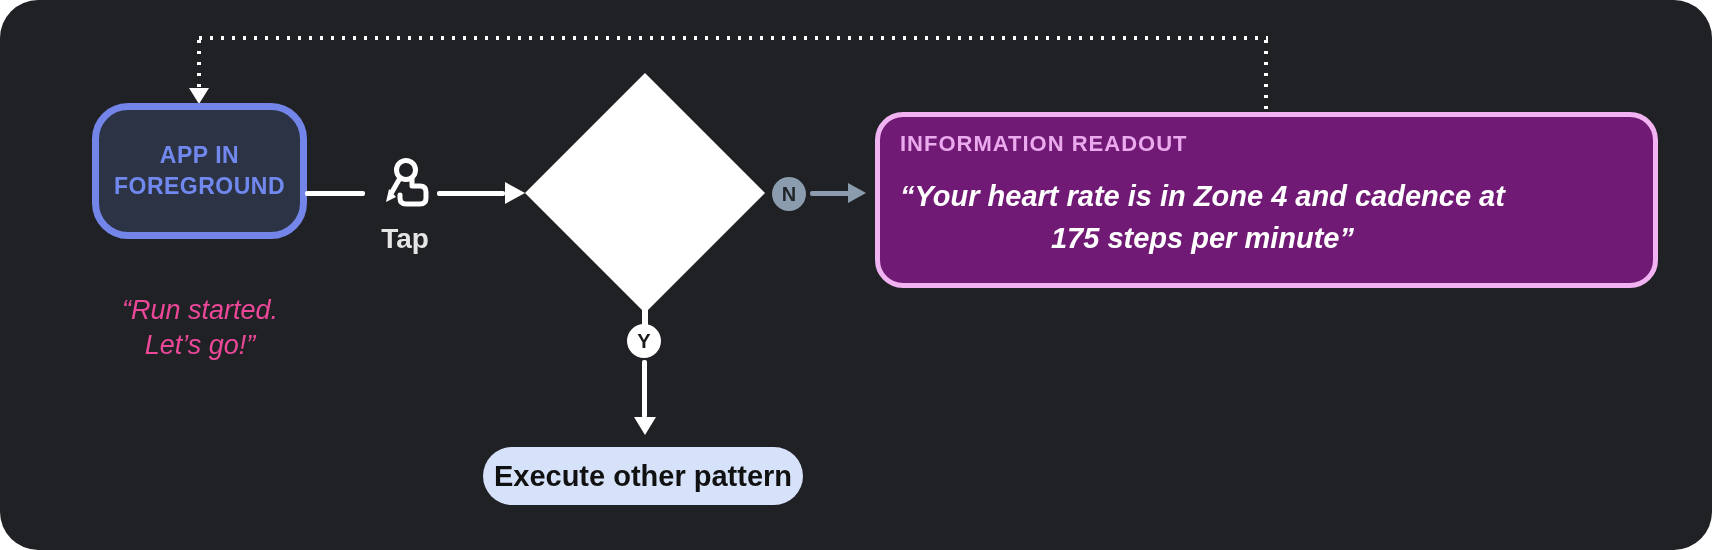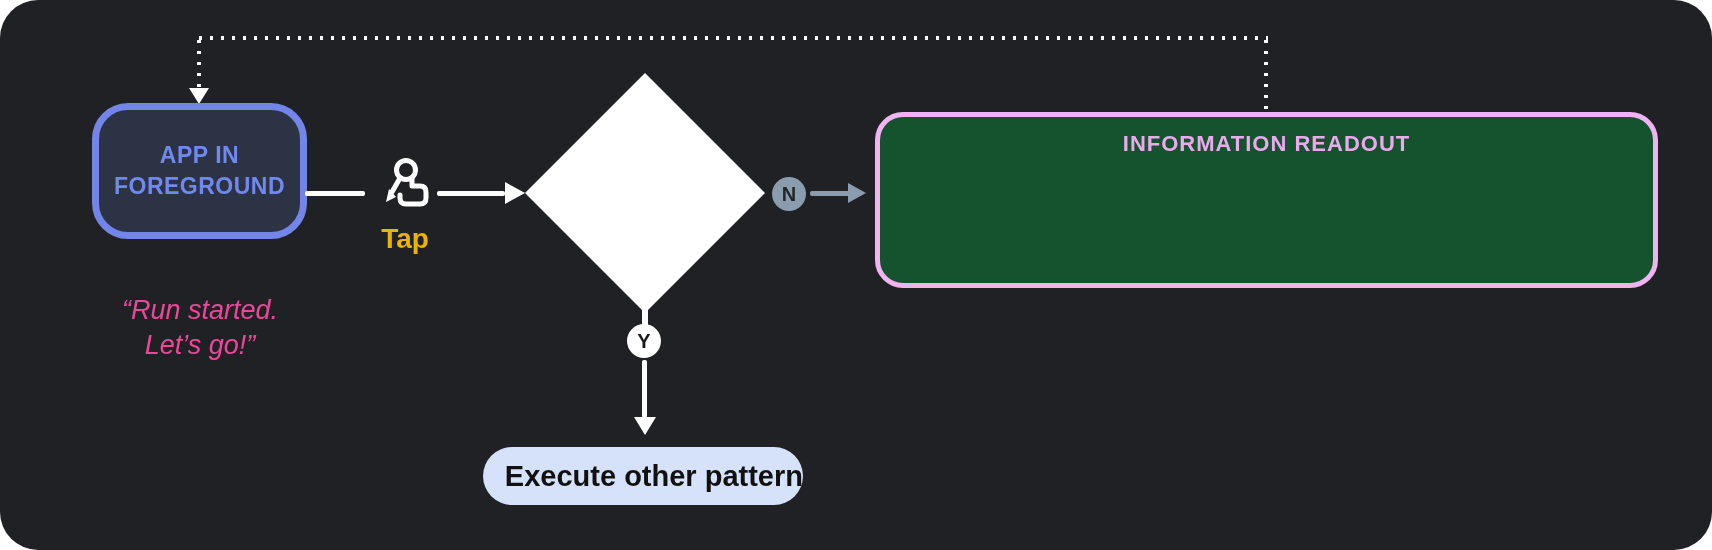--- a/index.html
+++ b/index.html
@@ -46,21 +46,21 @@
   }
   .arrow-down-white {
     width: 0; height: 0;
     border-left: 11px solid transparent; border-right: 11px solid transparent;
     border-top: 18px solid #ffffff;
   }
 
   
   .tap-label {
     left: 355px; top: 223px; width: 100px;
-    color: #eab308; font-weight: bold; font-size: 28px; text-align: center;
+    color: #e5e5e5; font-weight: bold; font-size: 28px; text-align: center;
   }
 
   
   .diamond-text {
     left: 545px; top: 119px; width: 200px;
     color: #141414; font-weight: bold; font-size: 24px;
     text-align: center; line-height: 1.23; white-space: pre-line;
   }
 
   
@@ -75,41 +75,41 @@
   .gray-shaft { left: 810px; top: 191px; width: 40px; height: 5px; background: #8a9cae; border-radius: 2px; }
   .arrow-right-gray {
     left: 848px; top: 183px; width: 0; height: 0;
     border-top: 10px solid transparent; border-bottom: 10px solid transparent;
     border-left: 18px solid #8a9cae;
   }
 
   
   .readout {
     left: 875px; top: 112px; width: 783px; height: 176px;
-    background: #14532d;
+    background: #701a75;
     border: 5px solid #f2b3f3;
     border-radius: 28px;
-    display: flex; flex-direction: column; align-items: center;
+    display: flex; flex-direction: column; align-items: flex-start;
     padding: 14px 20px 0 20px;
   }
   .readout-title {
     color: #eba9ee; font-weight: bold; font-size: 22px; letter-spacing: 1px;
     text-align: center;
   }
   .readout-quote {
     margin-top: 18px;
     color: #ffffff; font-weight: bold; font-style: italic; font-size: 29px;
     text-align: center; line-height: 1.45; white-space: pre-line;
   }
 
   
   .pill {
     left: 483px; top: 447px; width: 320px; height: 58px;
     background: #d6e2f9; border-radius: 29px;
-    display: flex; align-items: center; justify-content: flex-end;
+    display: flex; align-items: center; justify-content: center;
   }
   .pill .label { color: #111111; font-weight: bold; font-size: 29px; }
 
   
   .dot-h {
     left: 199px; top: 36px; width: 1069px; height: 4px;
     background: repeating-linear-gradient(to right, #ffffff 0 3px, transparent 3px 11px);
   }
   .dot-v { width: 4px; background: repeating-linear-gradient(to bottom, #ffffff 0 3px, transparent 3px 11px); }
   .dot-v-left  { left: 197px; top: 40px; height: 48px; }
@@ -154,20 +154,22 @@
     </svg>
 
     <div class="abs badge badge-n">
       <span>N</span>
     </div>
     <div class="abs gray-shaft"></div>
     <div class="abs arrow-right-gray"></div>
 
     <div class="abs readout">
       <div class="readout-title">INFORMATION READOUT</div>
+      <div class="readout-quote">“Your heart rate is in Zone 4 and cadence at
+175 steps per minute”</div>
     </div>
 
     <div class="abs vline" style="left:642px; top:307px; height:20px; width:6px;"></div>
     <div class="abs badge badge-y">
       <span>Y</span>
     </div>
     <div class="abs vline" style="left:642px; top:360px; height:58px;"></div>
     <div class="abs arrow-down-white" style="left:634px; top:417px;"></div>
 
     <div class="abs pill">

